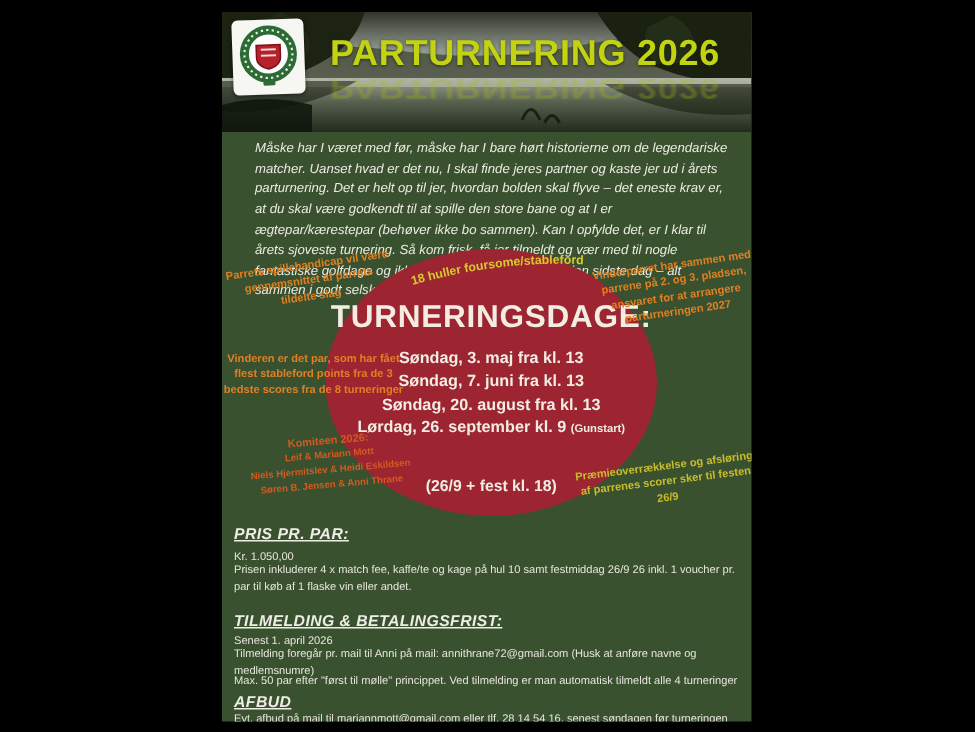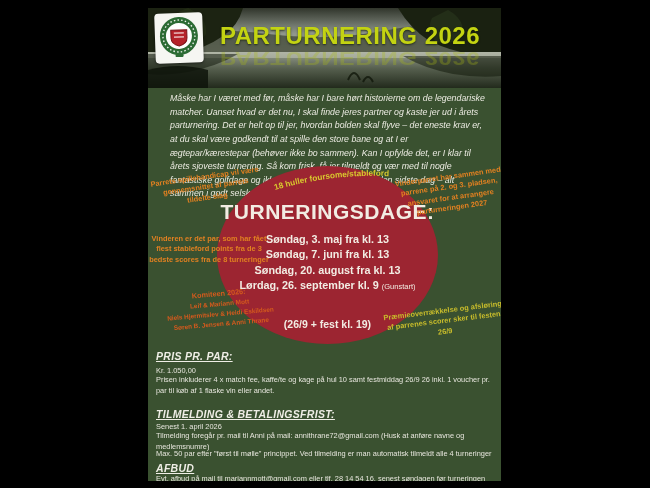--- a/index.html
+++ b/index.html
@@ -22,21 +22,21 @@
   .intro{position:absolute;left:22px;top:84px;width:316px;color:#ecebe2;
          font-style:italic;font-size:8.8px;line-height:1.55;}
   
   .oval{position:absolute;left:69px;top:158px;width:221px;height:178px;border-radius:50%;
         background:#9c2531;text-align:center;color:#f2ece3;}
   .curved-note{position:absolute;left:52px;top:0;width:164px;height:28px;}
   .oval-heading{position:absolute;top:34px;left:0;width:100%;
         font-weight:bold;font-size:21px;letter-spacing:.5px;}
   .dates{position:absolute;top:66px;left:0;width:100%;}
   .date-line{font-weight:bold;font-size:10.8px;line-height:15.3px;}
-  .date-suffix{font-size:7.5px;font-weight:normal;}
+  .date-suffix{font-size:7.5px;font-weight:bold;}
   .fest-note{position:absolute;top:152px;left:0;width:100%;font-weight:bold;font-size:10.5px;}
   
   .ann{position:absolute;font-weight:bold;text-align:center;line-height:1.4;
        font-size:7.4px;color:#e08021;}
   .ann-handicap{left:2px;top:164px;width:112px;transform:rotate(-8deg);}
   .ann-points{left:0px;top:226px;width:122px;}
   .ann-committee{left:8px;top:280px;width:128px;transform:rotate(-5deg);color:#d45a1d;line-height:1.55;}
   .ann-committee .c-head{font-size:7.3px;}
   .ann-committee .c-member{font-size:6.4px;}
   .ann-2027{left:246px;top:164px;width:112px;transform:rotate(-8deg);}
@@ -109,21 +109,21 @@
       <div class="oval-heading">TURNERINGSDAGE:</div>
       <div class="dates">
         <div class="date-line">Søndag, 3. maj fra kl. 13</div>
         <div class="date-line">Søndag, 7. juni fra kl. 13</div>
         <div class="date-line">Søndag, 20. august fra kl. 13</div>
         <div class="date-line">
           <span>Lørdag, 26. september kl. 9</span>
           <span class="date-suffix">(Gunstart)</span>
         </div>
       </div>
-      <div class="fest-note">(26/9 + fest kl. 19)</div>
+      <div class="fest-note">(26/9 + fest kl. 18)</div>
     </div>
 
     <div class="ann ann-handicap">Parrets spillehandicap vil være gennemsnittet af parrets tildelte slag</div>
     <div class="ann ann-points">Vinderen er det par, som har fået flest stableford points fra de 3 bedste scores fra de 8 turneringer</div>
     <div class="ann ann-committee">
       <div class="c-head">Komiteen 2026:</div>
       <div class="c-member">Leif &amp; Mariann Mott</div>
       <div class="c-member">Niels Hjermitslev &amp; Heidi Eskildsen</div>
       <div class="c-member">Søren B. Jensen &amp; Anni Thrane</div>
     </div>

